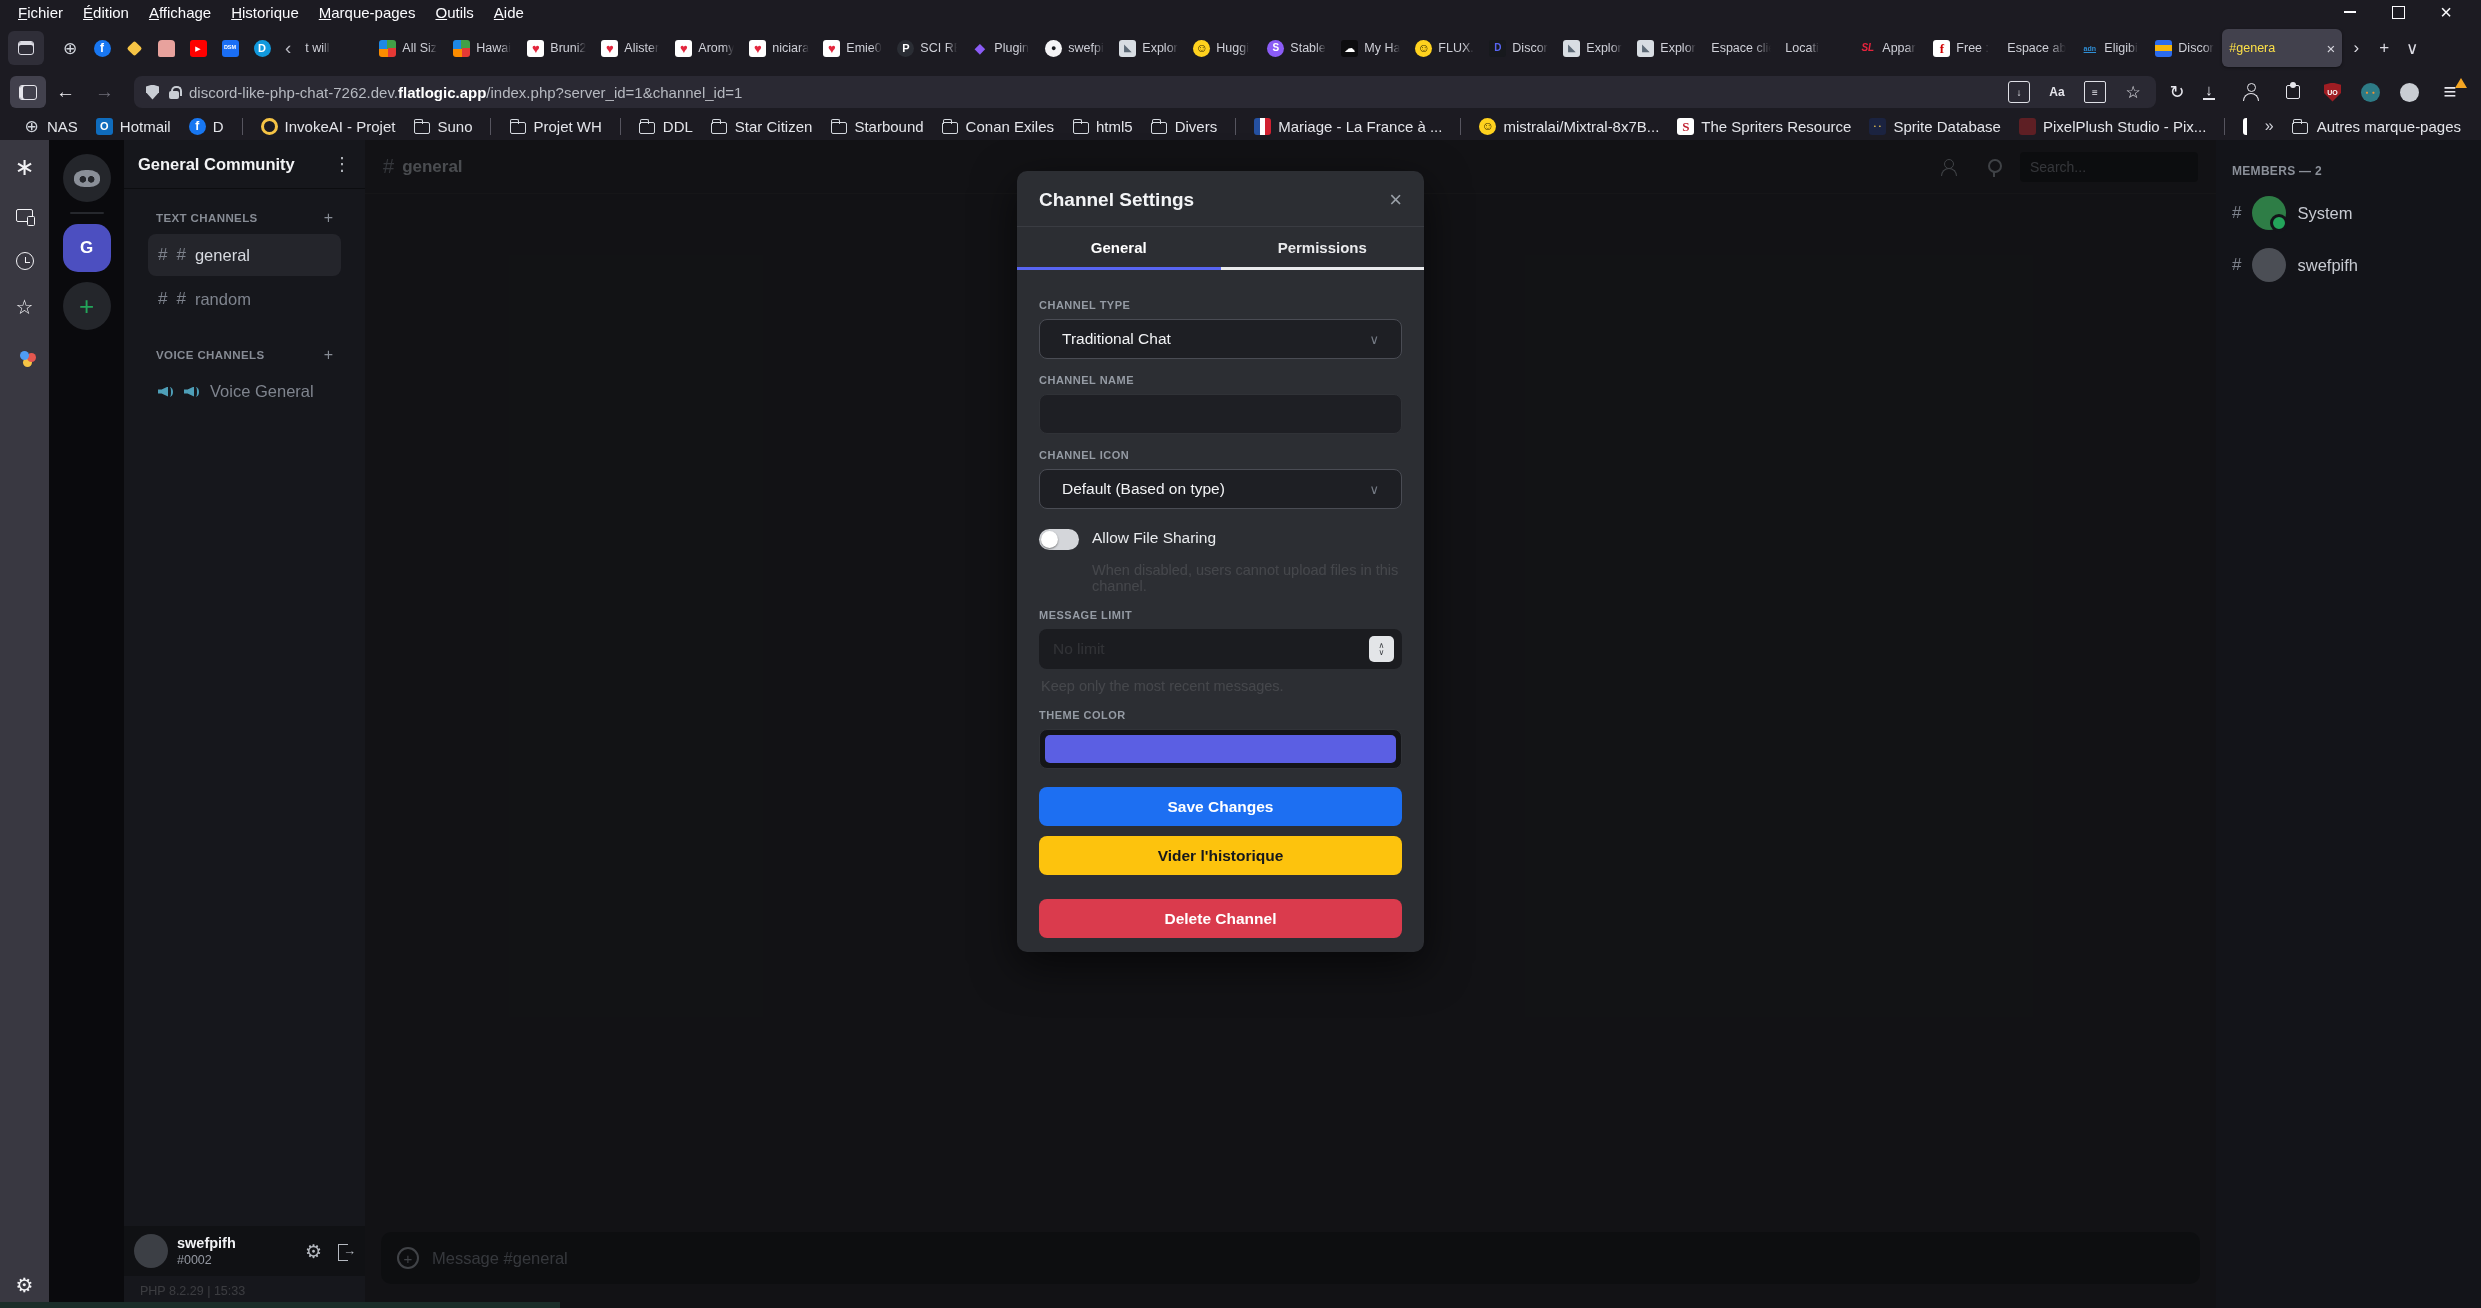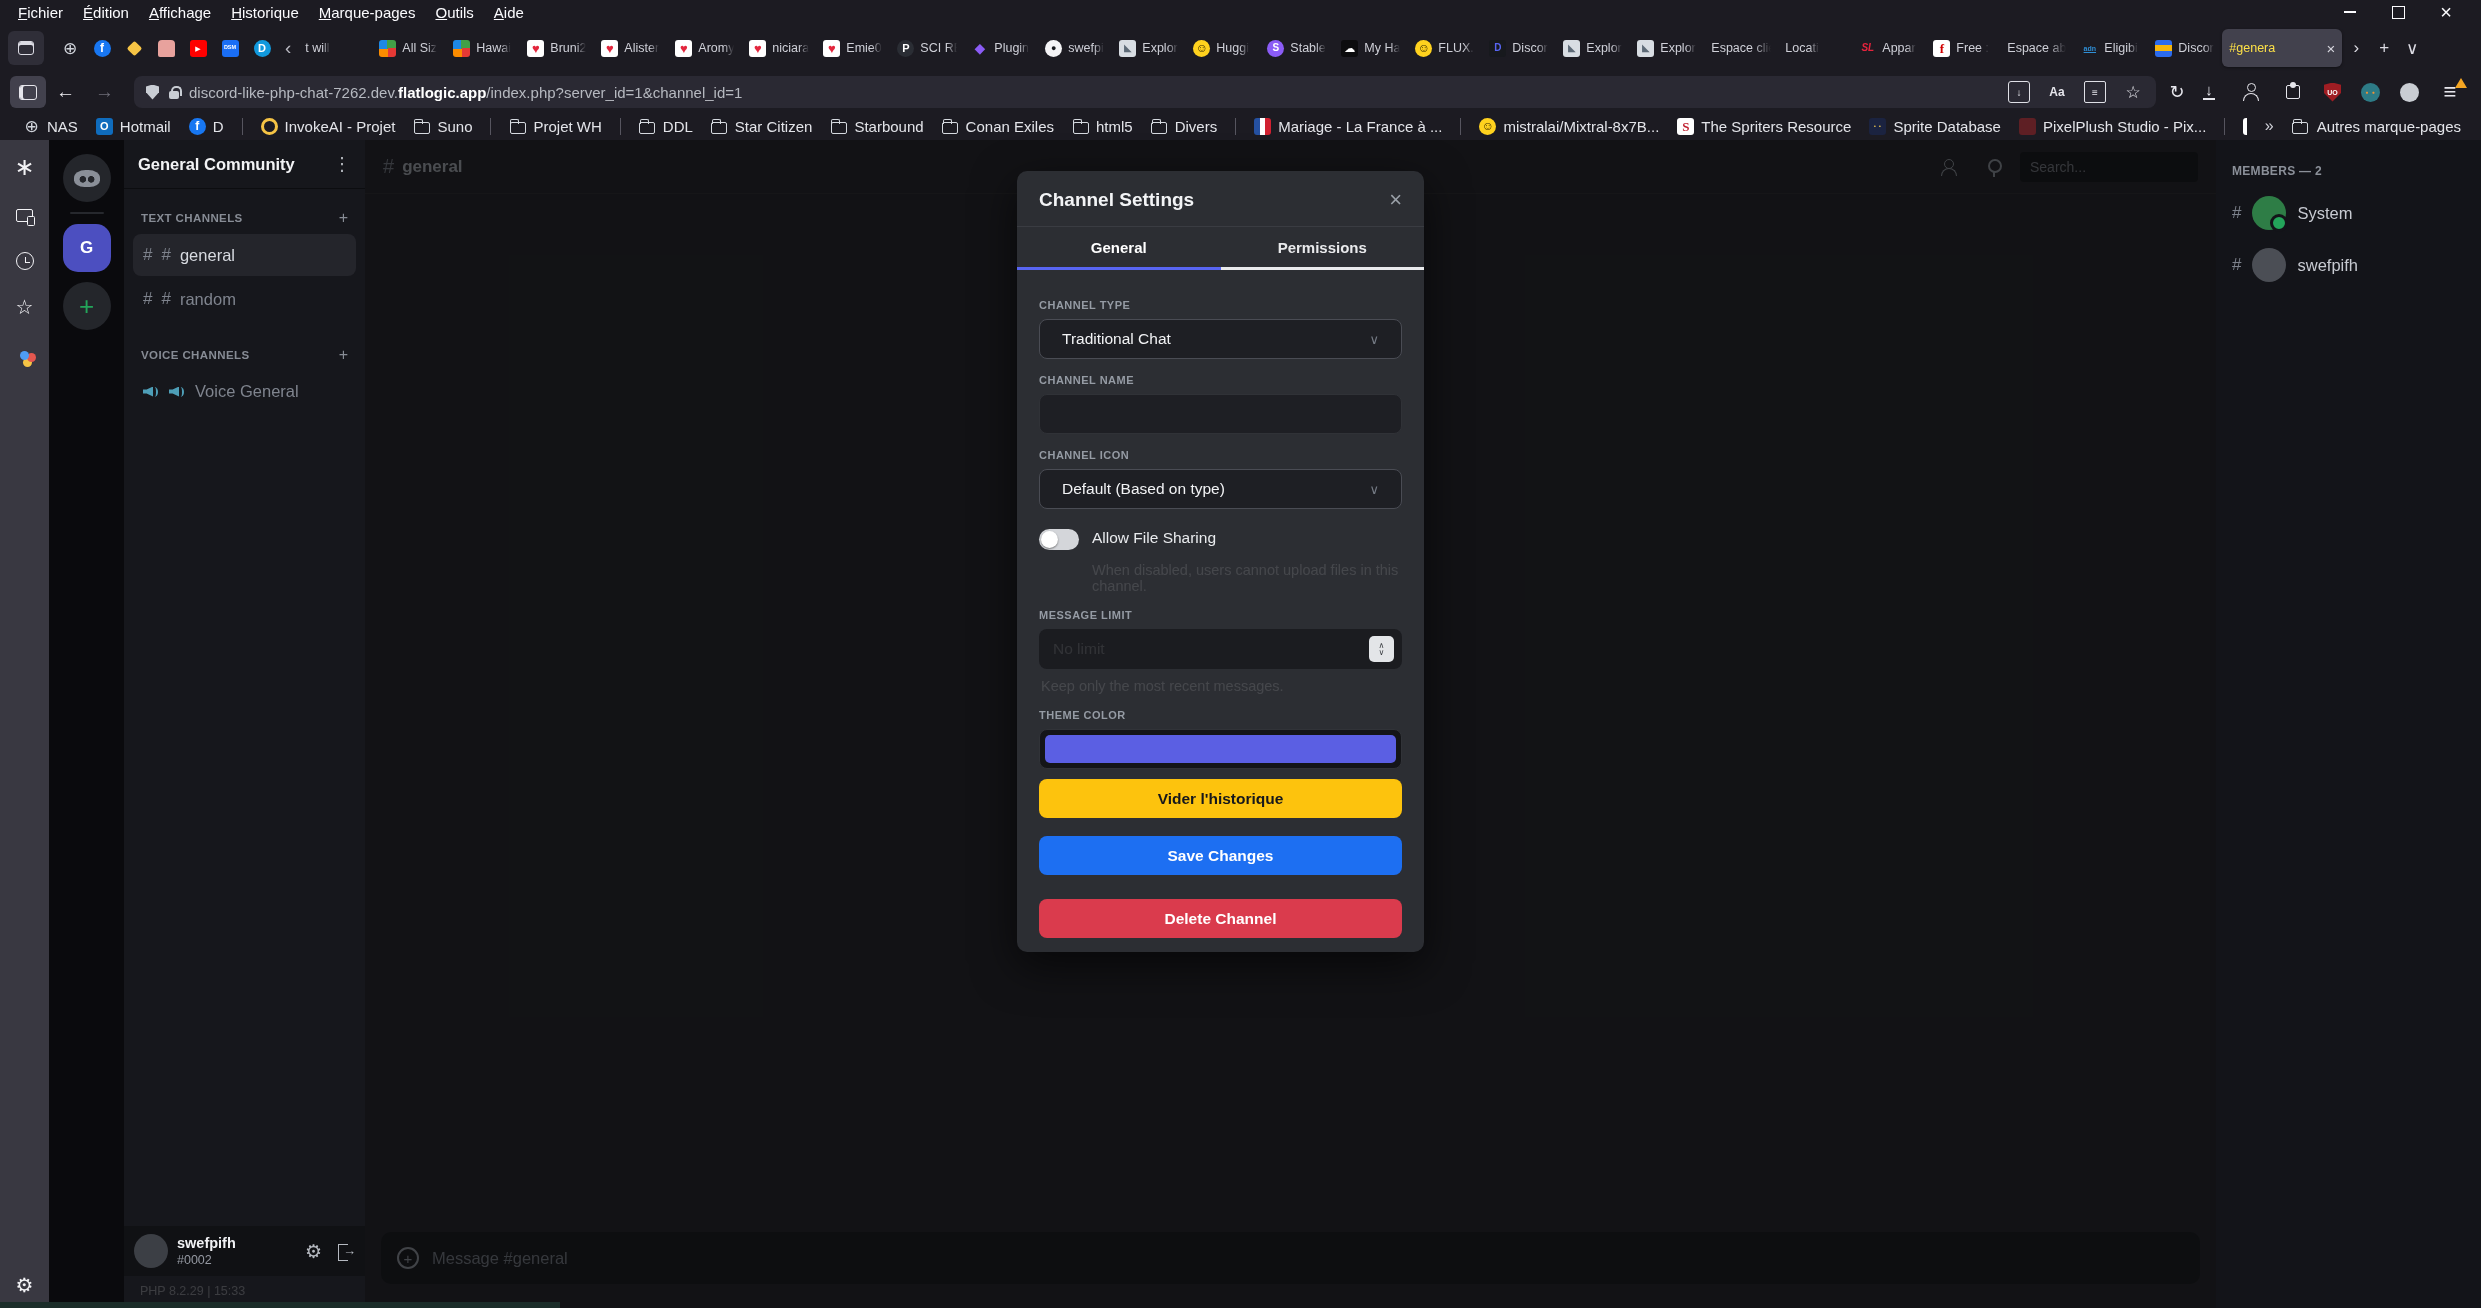--- a/index.html
+++ b/index.html
@@ -130,21 +130,21 @@
 .rail-btn{width:48px;height:48px;border-radius:50%;background:#24262b;display:flex;align-items:center;justify-content:center;flex:none}
 [data-icon="discord-logo-icon"]::before{content:"";width:26px;height:17px;border-radius:45% 45% 40% 40%;background:radial-gradient(circle at 34% 55%,#24262b 3px,transparent 3.6px),radial-gradient(circle at 66% 55%,#24262b 3px,transparent 3.6px),#8a8f98;display:block}
 .rail-divider{width:34px;height:2px;background:#26282d;border-radius:1px}
 .rail-server{width:48px;height:48px;border-radius:15px;background:#4c4fc0;color:#fff;font-weight:bold;font-size:17px;display:flex;align-items:center;justify-content:center}
 .rail-add{color:#23a55a;font-size:26px;font-weight:300}
 
 .channels{width:241px;background:#16171c;display:flex;flex-direction:column;flex:none}
 .ch-header{height:49px;display:flex;align-items:center;justify-content:space-between;padding:0 14px;border-bottom:1px solid #0c0d10}
 .ch-title{font-size:16.5px;font-weight:bold;color:#f2f3f5}
 .dots{color:#b6bac0;font-size:18px}
-.ch-body{padding:10px 9px;flex:1;display:flex;flex-direction:column}
+.ch-body{padding:10px 24px;flex:1;display:flex;flex-direction:column}
 .sec-row{display:flex;align-items:center;justify-content:space-between;padding:10px 8px 5px}
 .sec-title{font-size:11.5px;font-weight:bold;letter-spacing:.4px;color:#878c95}
 .sec-plus{color:#878c95;font-size:16px}
 .chan{display:flex;align-items:center;gap:9px;padding:11px 10px;border-radius:8px;margin:2px 0}
 .chan.active{background:#24252b}
 .chan .clabel{font-size:16.5px;color:#7f848e}
 .chan.active .clabel{color:#d7dae0}
 [data-icon="hash"]::before{content:"#";font-size:17px;color:#7d828c}
 [data-icon="speaker"]{position:relative;width:17px;height:16px;display:inline-block}
 [data-icon="speaker"]::before{content:"";position:absolute;left:0;top:3px;width:10px;height:10px;background:#4e9fb8;clip-path:polygon(0 30%,36% 30%,100% 0,100% 100%,36% 70%,0 70%)}
@@ -698,19 +698,19 @@
           <span>∨</span>
         </span>
     </div>
     <div class="f-help2">Keep only the most recent messages.</div>
 
     <div class="f-label">THEME COLOR</div>
     <div class="color-frame">
         <div class="color-swatch"></div>
       </div>
 
+    <div class="m-btn save">Save Changes</div>
     <div class="m-btn clear">Vider l'historique</div>
-    <div class="m-btn save">Save Changes</div>
     <div class="m-btn delete">Delete Channel</div>
   </div>
 </div>
 
 <div class="bottom-strip"></div>
 
 </body></html>

